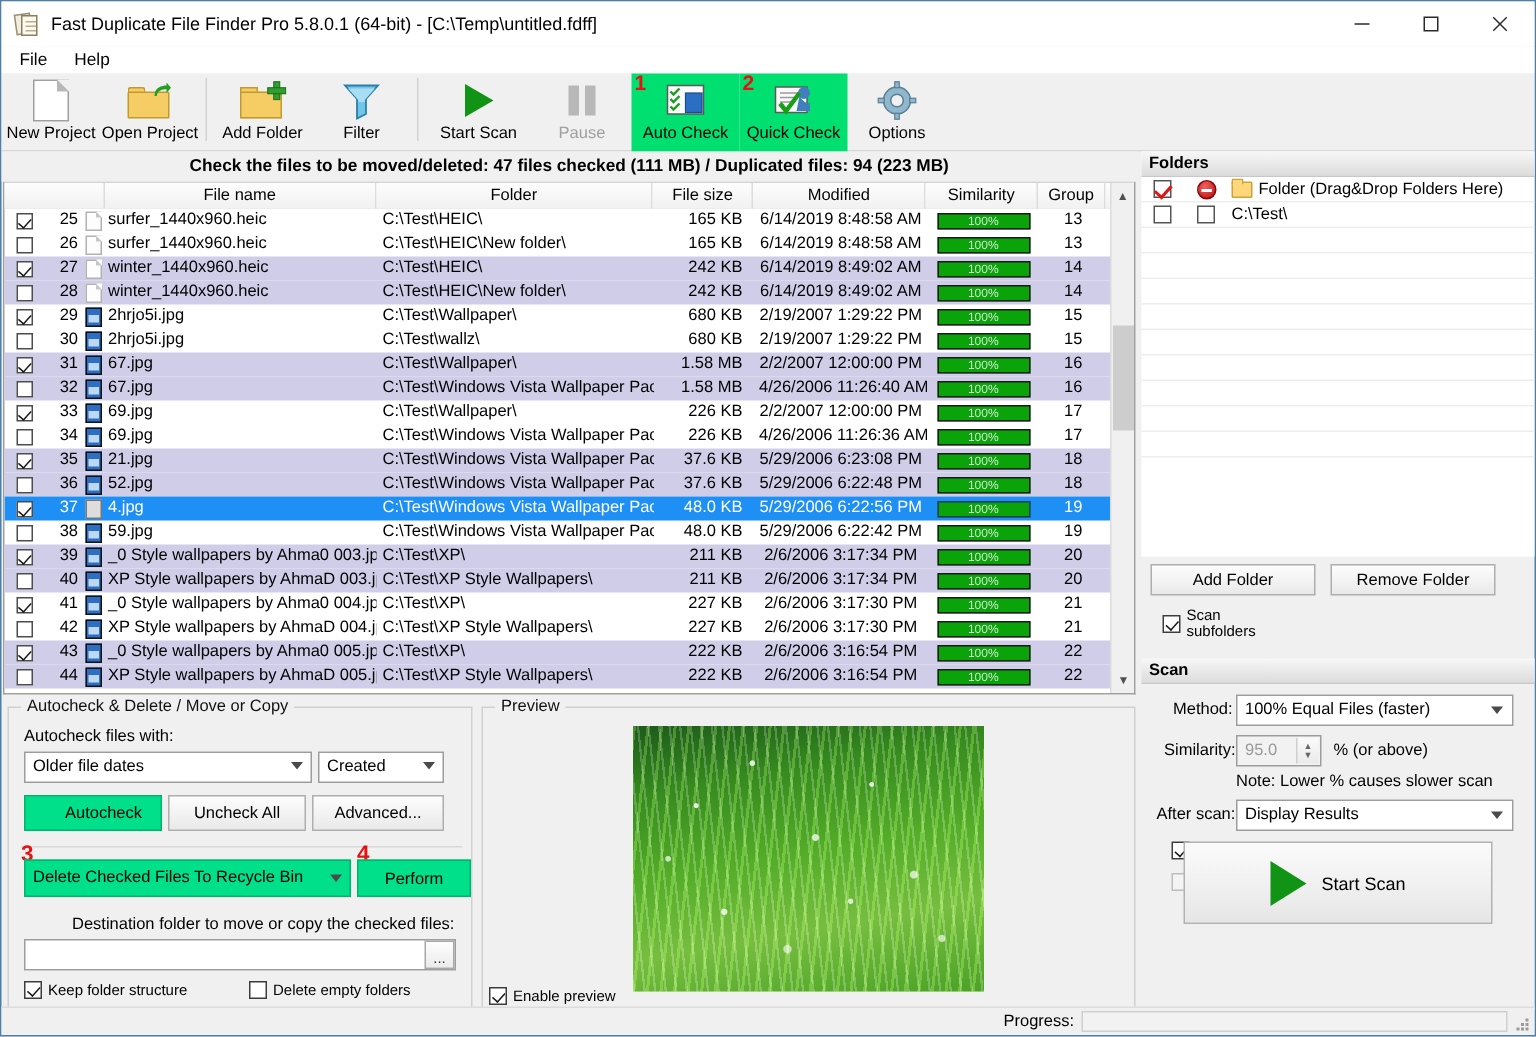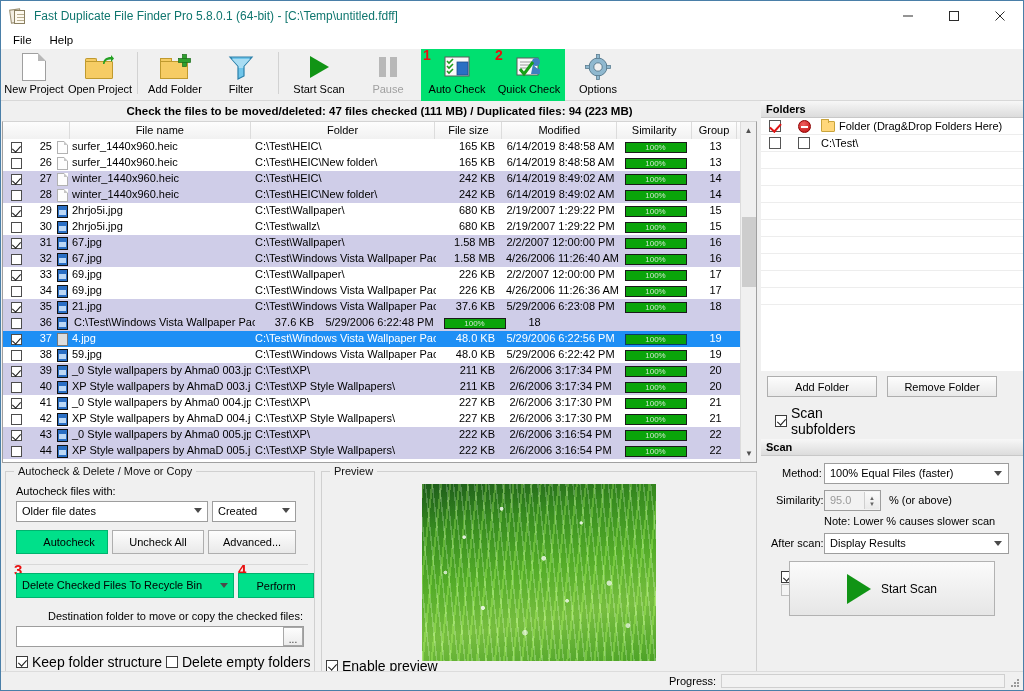--- a/index.html
+++ b/index.html
@@ -35,21 +35,21 @@
   .title-icon .pg2 {
     position:absolute; left:5px; top:3px; width:11px; height:14px;
     background:#fdf9ef; border:1px solid #8a7f60;
   }
   .title-icon .pg2:after {
     content:""; position:absolute; left:2px; top:3px; width:7px; height:1px;
     box-shadow:0 0 0 0 #000, 0 3px 0 0 #b9ae90, 0 6px 0 0 #b9ae90;
     background:#b9ae90;
   }
   .title-text {
-    font-size:12px; color:#0f766e; white-space:nowrap;
+    font-size:12px; color:#000000; white-space:nowrap;
   }
   .winbtns { position:absolute; right:0; top:0; display:flex; height:30px; }
   .winbtn {
     width:46px; height:30px; display:flex; align-items:center; justify-content:center;
     font-size:12px; color:#2b2b2b; line-height:1;
   }
   .winbtn svg { display:block; }
 
   
   .menubar {
@@ -176,21 +176,21 @@
     border-left:4px solid transparent; border-right:4px solid transparent; border-top:5px solid #4a4a4a;
   }
   .btn {
     position:absolute; background:linear-gradient(#fdfdfd,#e9e9e9); border:1px solid #aeaeae;
     font-size:11px; display:flex; align-items:center; justify-content:center; color:#000;
   }
   .btn.green { background:#00e08a; border:1px solid #00b36e; }
   .ctl.green { background:#00e08a; border:1px solid #00b36e; }
   .hsep { position:absolute; height:1px; background:#d8d8d8; }
   .chk {
-    position:absolute; display:flex; align-items:center; font-size:14px;
+    position:absolute; display:flex; align-items:center; font-size:10px;
   }
   .chk .bx {
     width:12px; height:12px; border:1px solid #3c3c3c; background:#fff; margin-right:4px;
     position:relative; flex:none;
   }
   .chk.on .bx:after {
     content:""; position:absolute; left:3px; top:1px; width:4px; height:7px;
     border:solid #1a1a1a; border-width:0 1.6px 1.6px 0; transform:rotate(42deg);
   }
   .chk.dim { color:#a6a6a6; }
@@ -674,20 +674,21 @@
           <div class="cell c-grp">18</div>
         </div>
         <div class="row alt">
           <div class="cell c-chk">
             <span class="cb"></span>
           </div>
           <div class="cell c-num">36</div>
           <div class="cell c-ico">
             <span class="fico jpg"></span>
           </div>
+          <div class="cell c-name">52.jpg</div>
           <div class="cell c-folder">C:\Test\Windows Vista Wallpaper Pack\</div>
           <div class="cell c-size">37.6 KB</div>
           <div class="cell c-mod">5/29/2006 6:22:48 PM</div>
           <div class="cell c-sim">
             <span class="simbar">100%</span>
           </div>
           <div class="cell c-grp">18</div>
         </div>
         <div class="row sel">
           <div class="cell c-chk">

